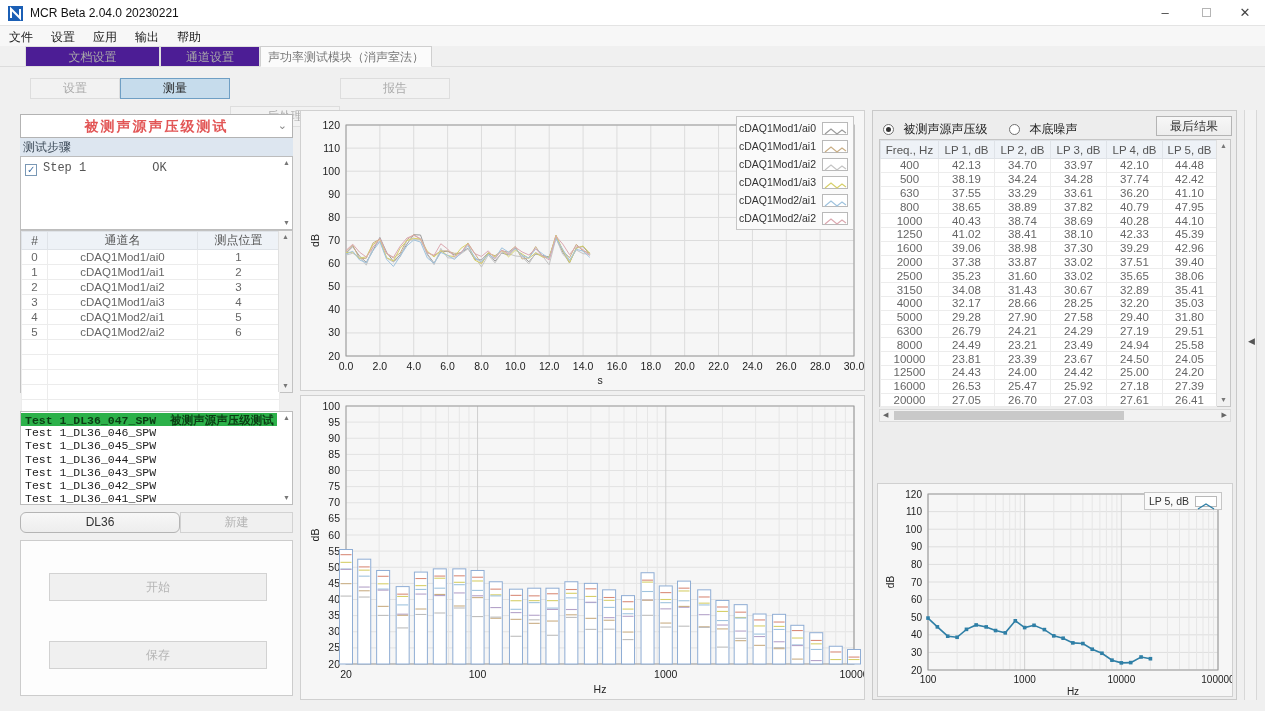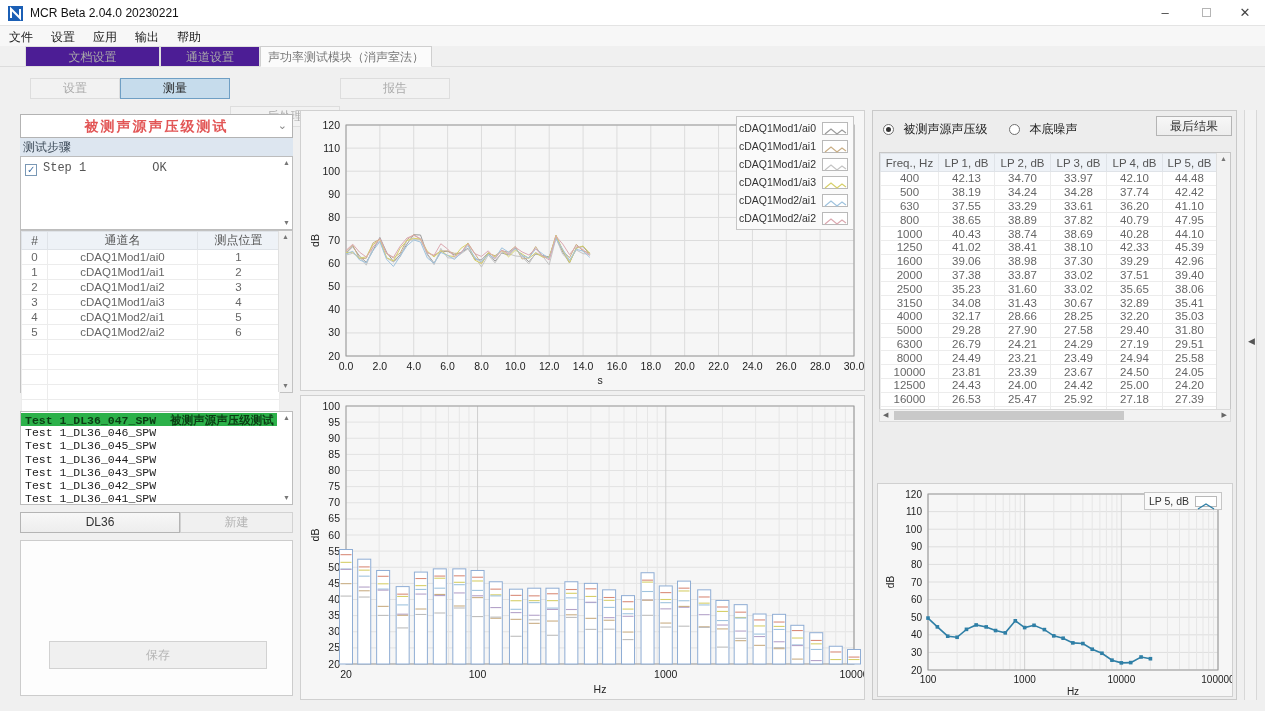--- a/index.html
+++ b/index.html
@@ -66,21 +66,21 @@
   .legend-entry { display:flex; align-items:center; justify-content:flex-end; height:18px; }
   .legend-entry .lbl { font-size:10.5px; color:#333; margin-right:6px; }
   .legend-entry .samp { width:26px; height:13px; background:#fff; border:1px solid #b9b9b9; }
 
   
   .rightpanel { position:absolute; left:872px; top:110px; width:365px; height:590px; background:#ededed; border:1px solid #c9c9c9; }
   .radio { display:inline-block; width:11px; height:11px; border:1px solid #707070; border-radius:50%; background:#fff; vertical-align:-2px; margin-right:5px; position:relative; }
   .radio.on::after { content:""; position:absolute; left:2px; top:2px; width:5px; height:5px; border-radius:50%; background:#333; }
   .radiolabel { font-size:12px; color:#222; }
 
-  .rtable-wrap { position:absolute; left:6px; top:28px; width:352px; height:268px; background:#f0abfc; border:1px solid #c6c6c6;margin-top:13px; }
+  .rtable-wrap { position:absolute; left:6px; top:28px; width:352px; height:268px; background:#f0abfc; border:1px solid #c6c6c6; }
   .rtable-wrap table { width:336px; font-size:11.5px; }
   .rtable-wrap th { height:18px; background:#d3e3f3; color:#2c3e50; font-size:11.5px; border:1px solid #c3d4e6; }
   .rtable-wrap td { height:13.8px; color:#333; border:1px solid #efefef; }
   .hsb { position:absolute; left:6px; top:298px; width:352px; height:13px; background:#f2f2f2; border:1px solid #dadada; }
   .hsb .thumb { position:absolute; left:14px; top:1px; width:230px; height:9px; background:#c9c9c9; }
   .hsb .arr { position:absolute; top:1px; font-size:7px; color:#666; }
 
   .collapse-strip { position:absolute; left:1244px; top:110px; width:13px; height:590px; background:#f3f3f3; border-left:1px solid #d8d8d8; border-right:1px solid #d8d8d8; }
   .collapse-strip .arr { position:absolute; left:3px; top:226px; font-size:9px; color:#555; }
 
@@ -209,24 +209,25 @@
         <div class="filerow"><span>Test 1_DL36_045_SPW</span></div>
         <div class="filerow"><span>Test 1_DL36_044_SPW</span></div>
         <div class="filerow"><span>Test 1_DL36_043_SPW</span></div>
         <div class="filerow"><span>Test 1_DL36_042_SPW</span></div>
         <div class="filerow"><span>Test 1_DL36_041_SPW</span></div>
       </div>
     <div class="scrollglyph" style="right:2px; top:2px;">▲</div>
     <div class="scrollglyph" style="right:2px; bottom:2px;">▼</div>
   </div>
 
-  <div class="btn" style="left:20px; top:512px; width:160px; height:21px; line-height:19px;">DL36</div>
+  <div class="btn" style="left:20px; top:512px; width:160px; height:21px; line-height:19px;border-radius:6px;">DL36</div>
   <div class="btn disabled" style="left:180px; top:512px; width:113px; height:21px; line-height:19px;">新建</div>
 
   <div class="groupbox">
+    <div class="btn disabled" style="left:28px; top:32px; width:218px; height:28px; line-height:26px;">开始</div>
     <div class="btn disabled" style="left:28px; top:100px; width:218px; height:28px; line-height:26px;">保存</div>
   </div>
 
   <div class="chartbox" style="left:300px; top:110px; width:565px; height:281px;">
     <svg id="chart-time" width="563" height="279">
         <line x1="45" y1="245" x2="553" y2="245" stroke="#dcdcdc" stroke-width="1"></line>
         <text x="39" y="248.5" text-anchor="end" font-size="10.5" fill="#222">20</text>
         <line x1="45" y1="221.9" x2="553" y2="221.9" stroke="#dcdcdc" stroke-width="1"></line>
         <text x="39" y="225.4" text-anchor="end" font-size="10.5" fill="#222">30</text>
         <line x1="45" y1="198.8" x2="553" y2="198.8" stroke="#dcdcdc" stroke-width="1"></line>

